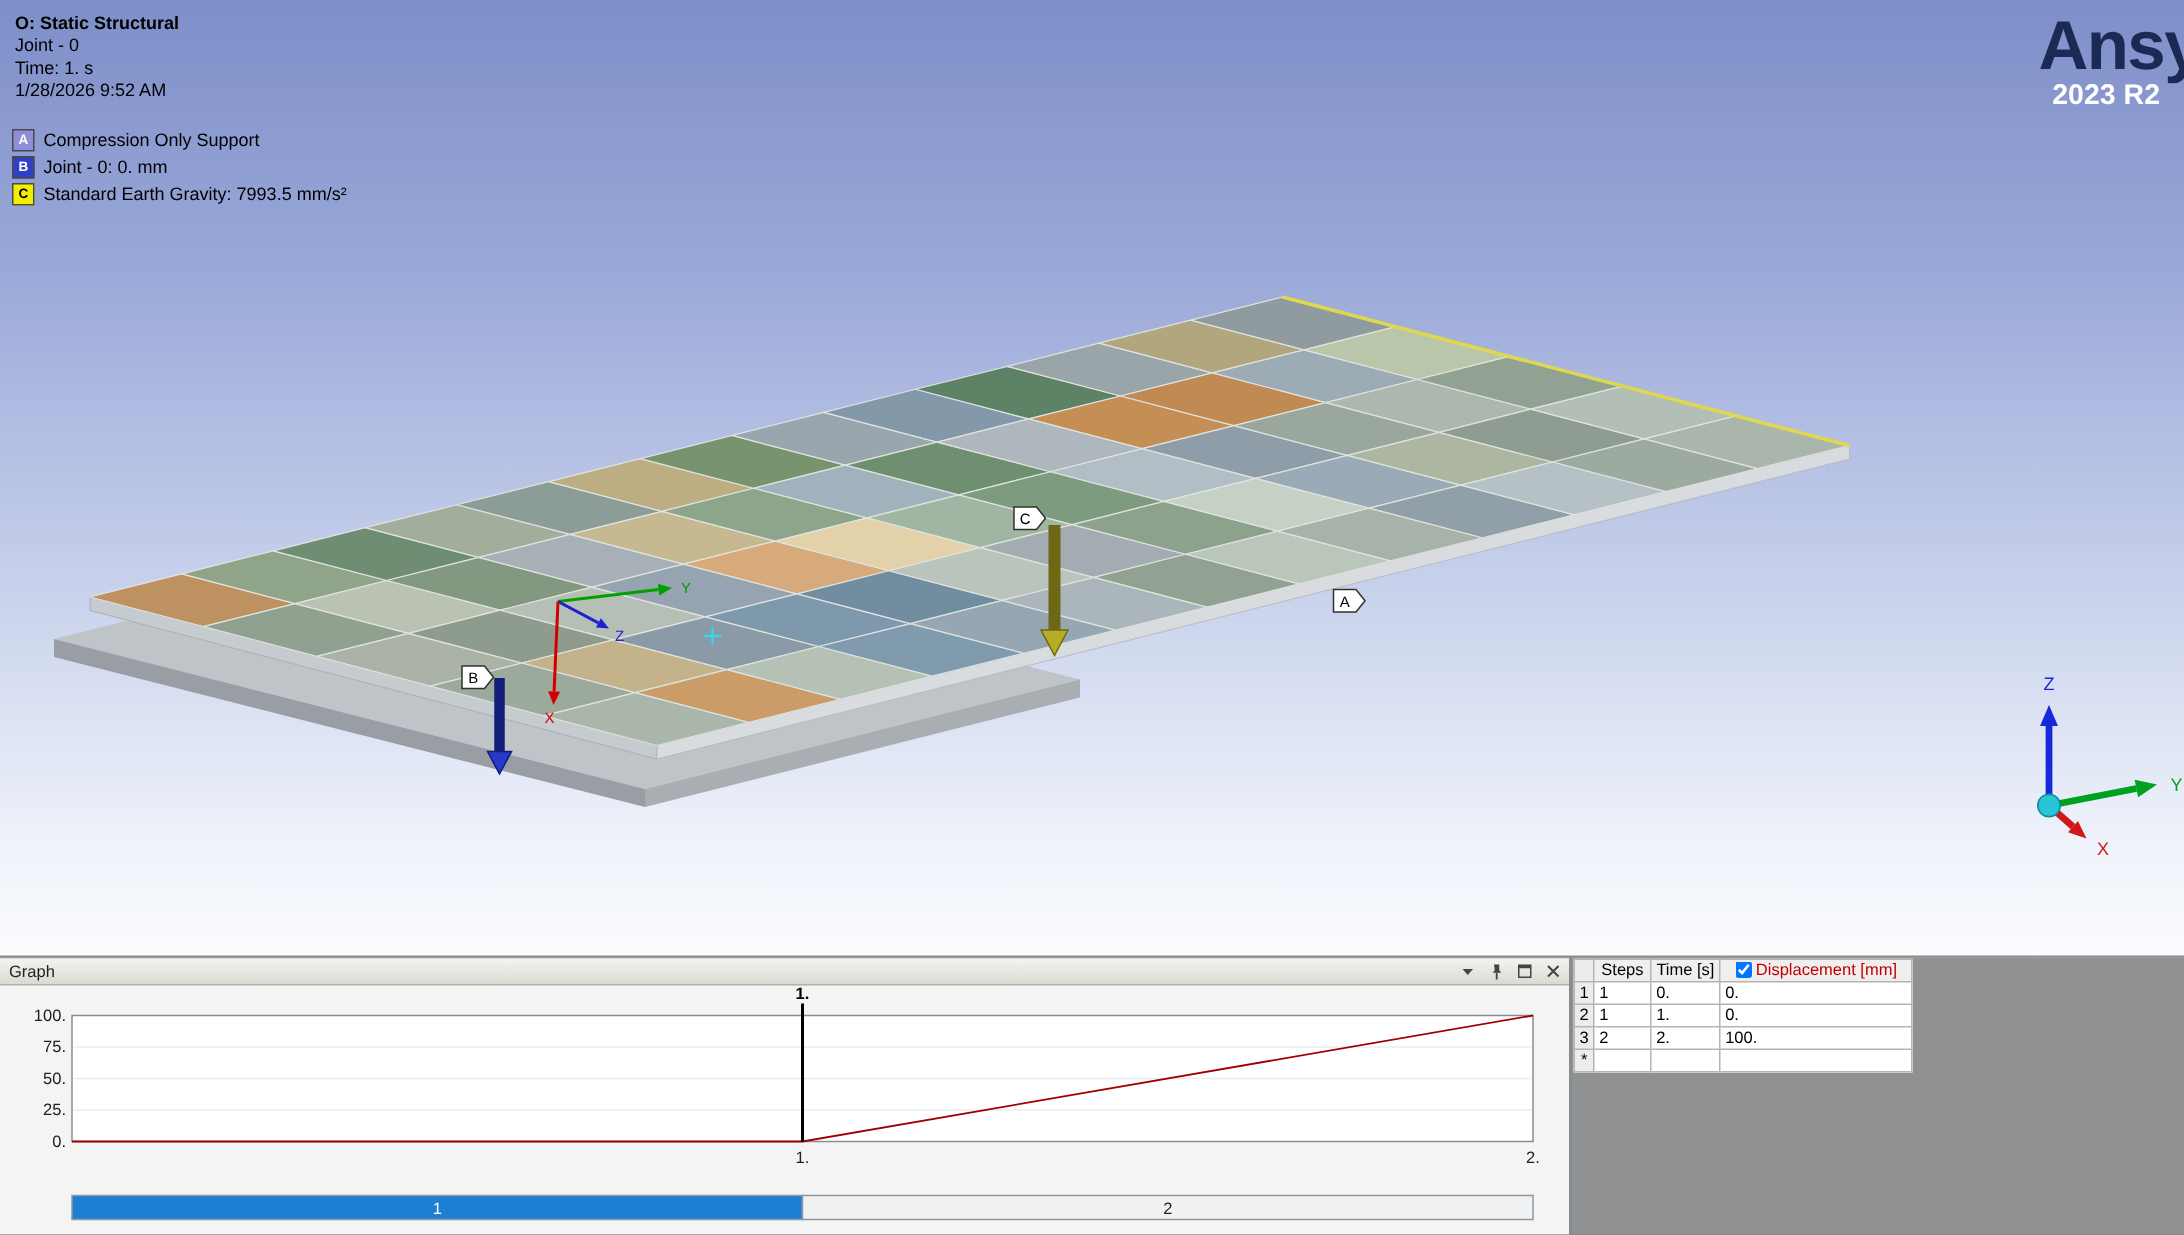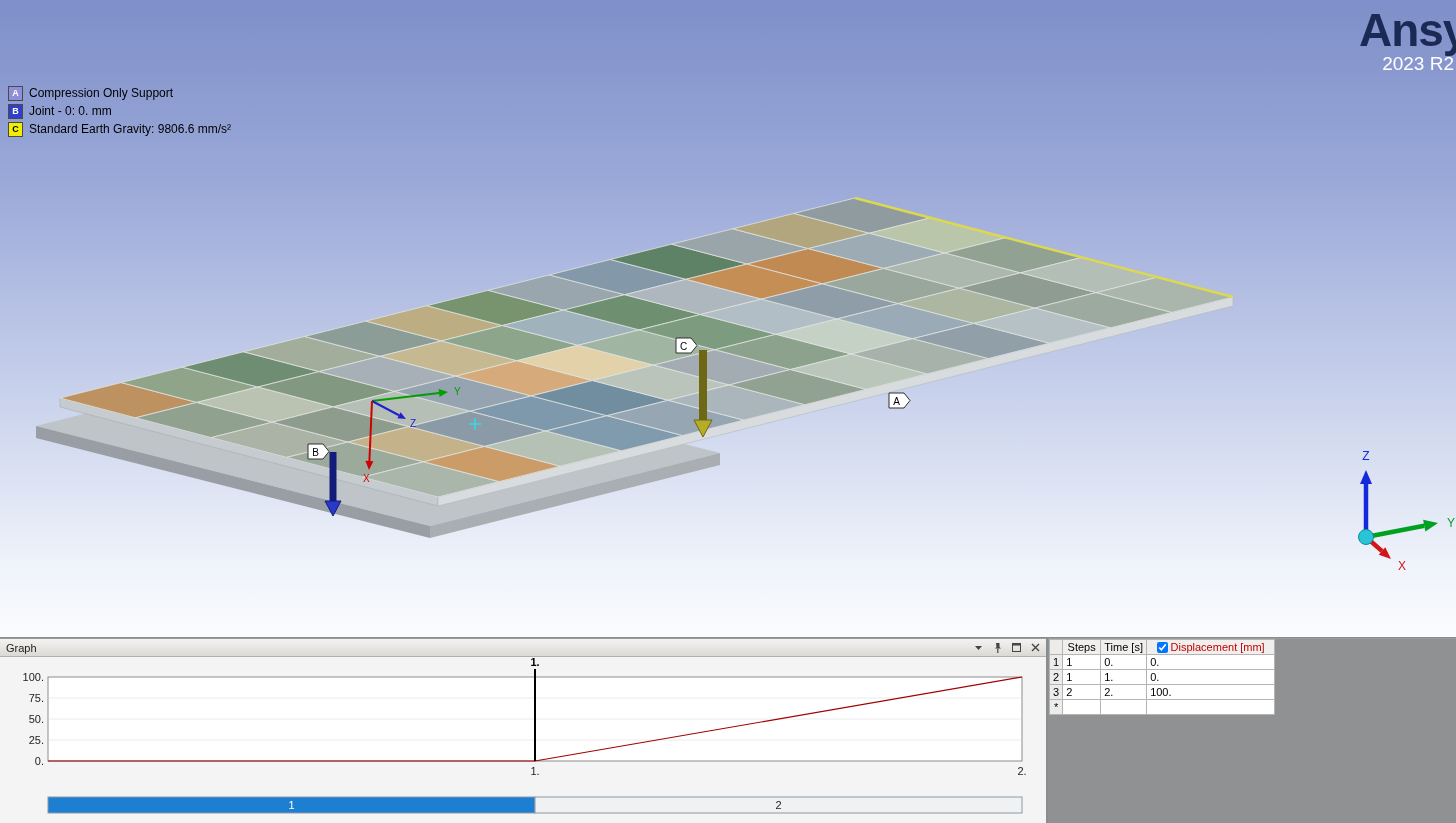--- a/index.html
+++ b/index.html
@@ -18,21 +18,21 @@
   .vp-header{position:absolute;left:10px;top:8px;font-size:12px;color:#000;line-height:15px;}
   .vp-header .t1{font-weight:bold;}
   .legend{position:absolute;left:8px;top:84px;font-size:12px;color:#000;}
   .legend-row{display:flex;align-items:center;height:18px;}
   .legend-key{
     width:13px;height:13px;margin-right:6px;border:1px solid #4a4a4a;
     font-size:9px;font-weight:bold;display:flex;align-items:center;justify-content:center;
   }
   .brand{position:absolute;top:6px;right:0;text-align:right;}
   .brand-name{font-size:46px;font-weight:bold;letter-spacing:-1px;line-height:48px;margin-right:-36px;}
-  .brand-version{font-size:19px;font-weight:normal;color:#ffffff;line-height:20px;margin-top:0;padding-right:2px;}
+  .brand-version{font-size:19px;font-weight:bold;color:#ffffff;line-height:20px;margin-top:0;padding-right:16px;}
   
   .ruler{position:absolute;left:0;top:563px;width:1456px;height:52px;font-size:11px;color:#000;}
   .ruler-label{position:absolute;transform:translateX(-50%);white-space:nowrap;}
   .ruler-label.t{top:3px;}
   .ruler-label.b{top:37px;}
   .ruler-bar{position:absolute;left:540px;top:19px;width:382px;height:13px;border:1px solid #000;display:flex;background:#fff;}
   .ruler-bar .seg{flex:1;height:100%;}
   .ruler-bar .seg.dark{background:#000;}
   .ruler-bar .seg.light{background:#fff;}
   
@@ -183,33 +183,39 @@
       <g>
         <line x1="1366" y1="537" x2="1381.991437796927" y2="551.0724652612957" stroke="#d01818" stroke-width="4.5" stroke-linecap="butt"></line>
         <polygon points="1391,559 1378.6882983224668,554.8260328459095 1385.294577271387,547.318897676682" fill="#d01818" stroke="none" stroke-width="0"></polygon>
       </g>
       <circle cx="1366" cy="537" r="7.5" fill="#29c5d6" stroke="#0a8c9e" stroke-width="1"></circle>
       <text x="1366" y="460" font-size="12" fill="#1428dc" text-anchor="middle">Z</text>
       <text x="1447" y="527" font-size="12" fill="#00a020">Y</text>
       <text x="1398" y="570" font-size="12" fill="#d01818">X</text>
     </svg>
 
+  <div class="vp-header">
+    <div class="t1">O: Static Structural</div>
+    <div>Joint - 0</div>
+    <div>Time: 1. s</div>
+    <div>1/28/2026 9:52 AM</div>
+  </div>
 
   <div class="legend">
     <div class="legend-row">
       <span class="legend-key" style="background: rgb(143, 143, 216); color: rgb(255, 255, 255);">A</span>
       <span>Compression Only Support</span>
     </div>
     <div class="legend-row">
       <span class="legend-key" style="background: rgb(47, 63, 200); color: rgb(255, 255, 255);">B</span>
       <span>Joint - 0: 0. mm</span>
     </div>
     <div class="legend-row">
       <span class="legend-key" style="background: rgb(242, 238, 0); color: rgb(0, 0, 0);">C</span>
-      <span>Standard Earth Gravity: 9806.6 mm/s²</span>
+      <span>Standard Earth Gravity: 7993.5 mm/s²</span>
     </div>
   </div>
 
   <div class="brand">
     <div class="brand-name" style="color: rgb(27, 42, 85);">Ansys</div>
     <div class="brand-version">2023 R2</div>
   </div>
 
 </div>
 

